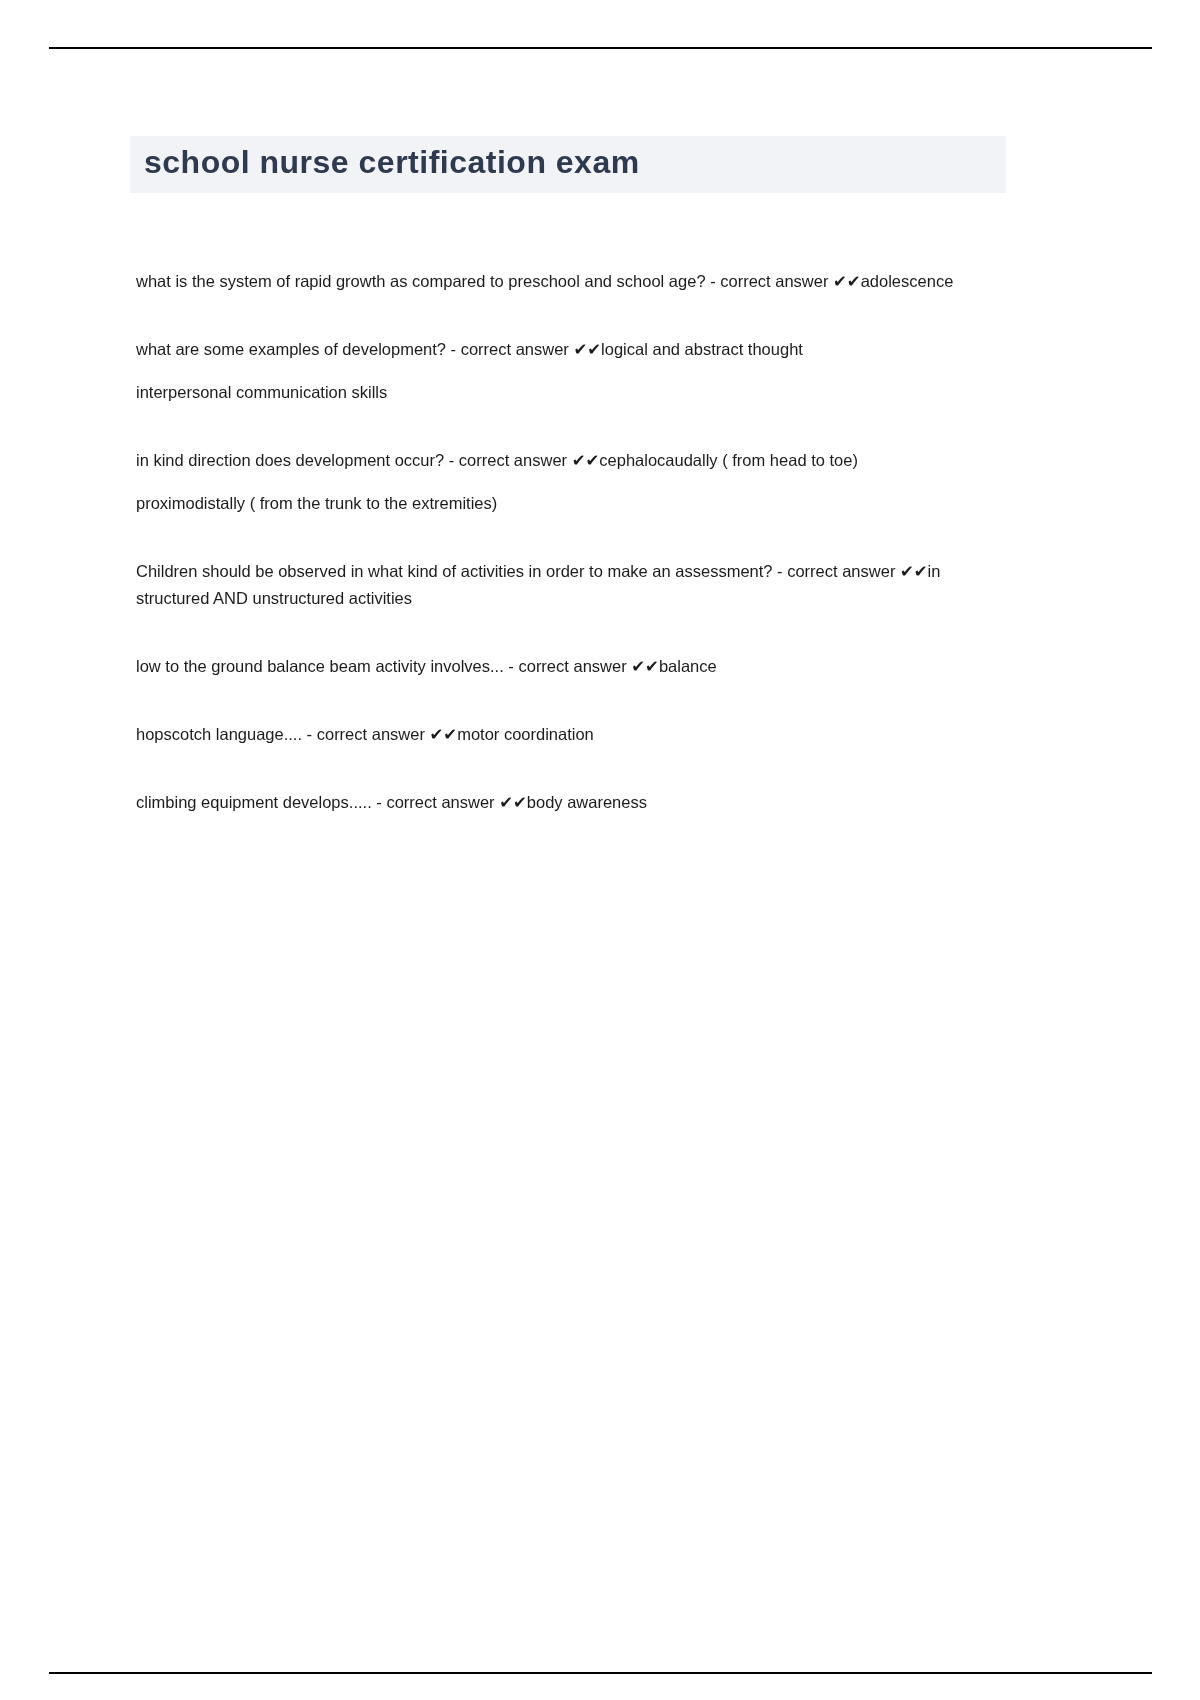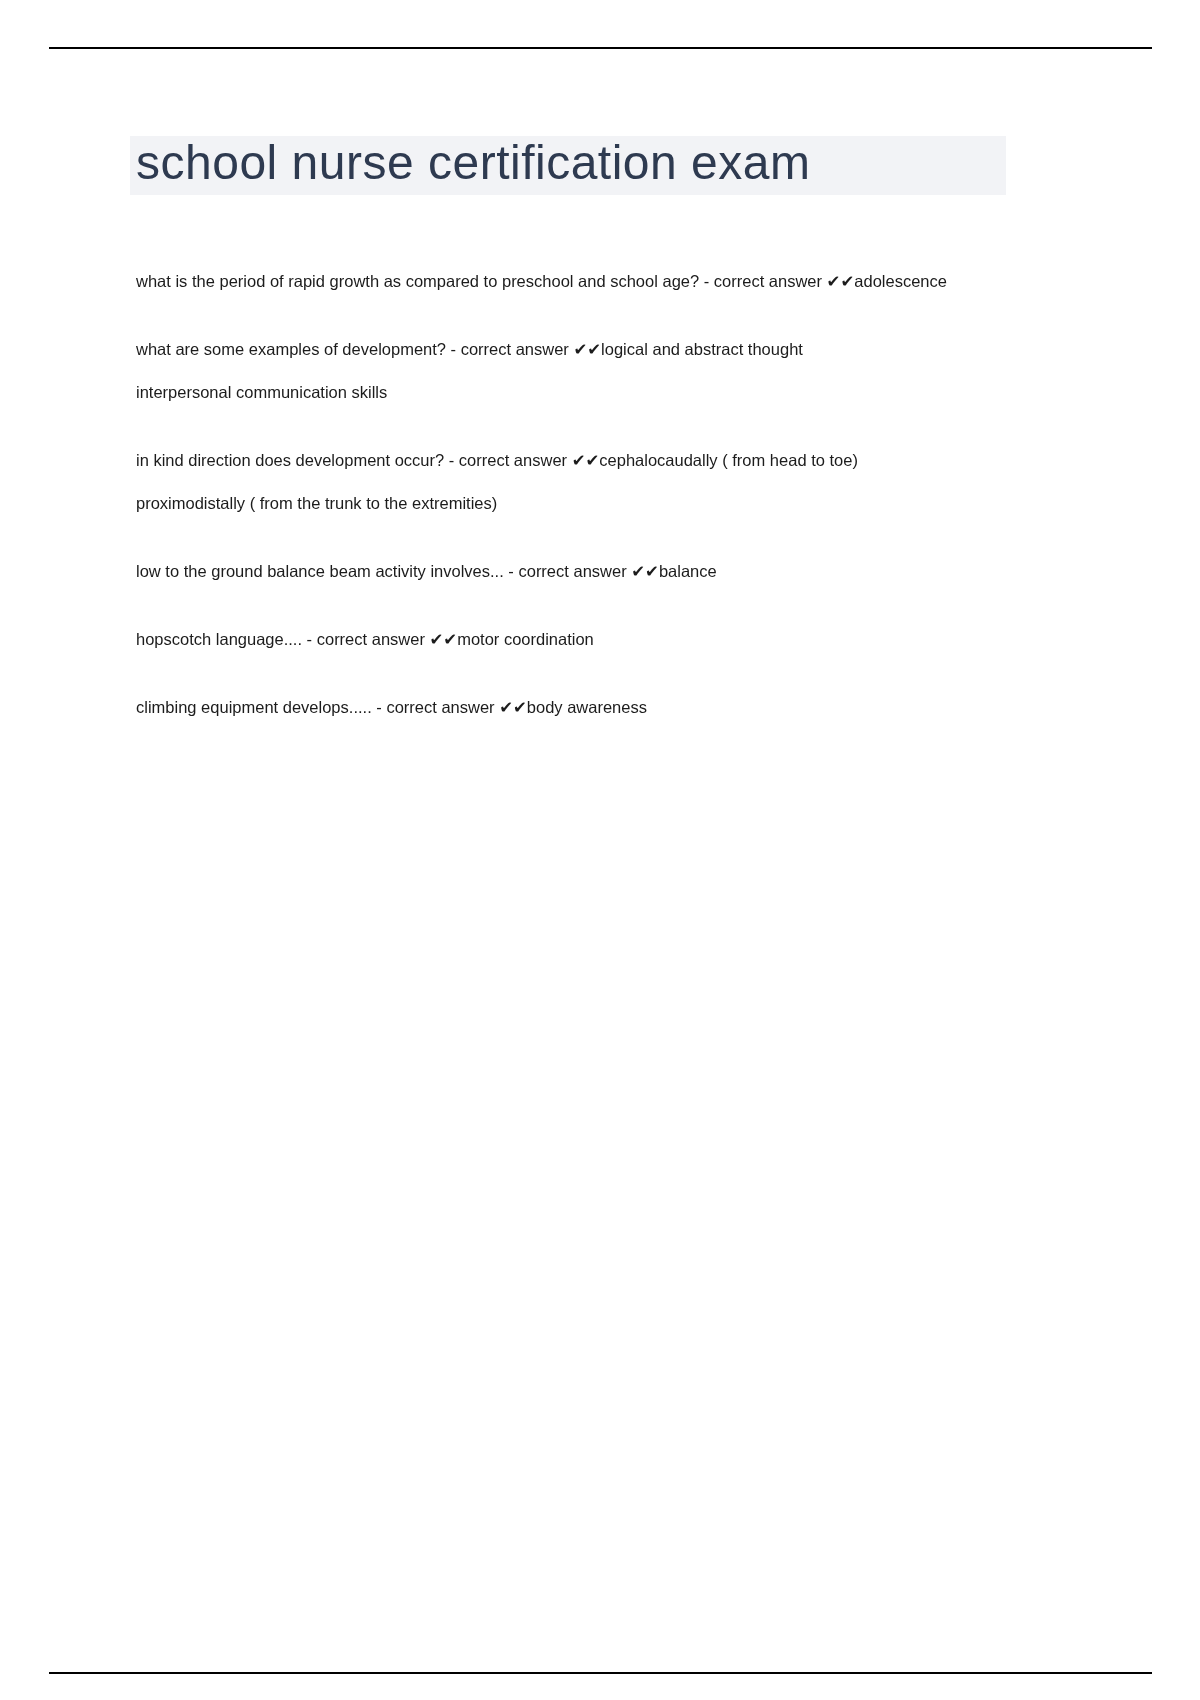--- a/index.html
+++ b/index.html
@@ -26,24 +26,24 @@
   .rule-bottom { top: 1672px; }
   .title-bar {
     position: absolute;
     left: 130px;
     top: 136px;
     width: 876px;
     background: #f2f3f6;
     padding: 1px 0 5px 0;
   }
   .title-bar h1 {
-    margin: 0;
+    margin: 8px;
     padding-left: 6px;
-    font-size: 48px;
-    font-weight: normal;
+    font-size: 32px;
+    font-weight: bold;
     color: #2e3a50;
     letter-spacing: 0.5px;
     line-height: 1.1;
   }
   .content {
     position: absolute;
     left: 136px;
     top: 268px;
     width: 868px;
     font-size: 16.5px;
@@ -62,29 +62,32 @@
 
 <div class="page">
   <div class="rule rule-top"></div>
 
   <div class="title-bar">
     <h1>school nurse certification exam</h1>
   </div>
 
   <div class="content">
       <div class="qa-block">
-        <p class="qa-paragraph">what is the period of rapid growth as compared to preschool and school age? - correct answer ✔✔adolescence</p>
+        <p class="qa-paragraph">what is the system of rapid growth as compared to preschool and school age? - correct answer ✔✔adolescence</p>
       </div>
       <div class="qa-block">
         <p class="qa-paragraph">what are some examples of development? - correct answer ✔✔logical and abstract thought</p>
         <p class="qa-paragraph">interpersonal communication skills</p>
       </div>
       <div class="qa-block">
         <p class="qa-paragraph">in kind direction does development occur? - correct answer ✔✔cephalocaudally ( from head to toe)</p>
         <p class="qa-paragraph">proximodistally ( from the trunk to the extremities)</p>
+      </div>
+      <div class="qa-block">
+        <p class="qa-paragraph">Children should be observed in what kind of activities in order to make an assessment? - correct answer ✔✔in structured AND unstructured activities</p>
       </div>
       <div class="qa-block">
         <p class="qa-paragraph">low to the ground balance beam activity involves... - correct answer ✔✔balance</p>
       </div>
       <div class="qa-block">
         <p class="qa-paragraph">hopscotch language.... - correct answer ✔✔motor coordination</p>
       </div>
       <div class="qa-block">
         <p class="qa-paragraph">climbing equipment develops..... - correct answer ✔✔body awareness</p>
       </div>

